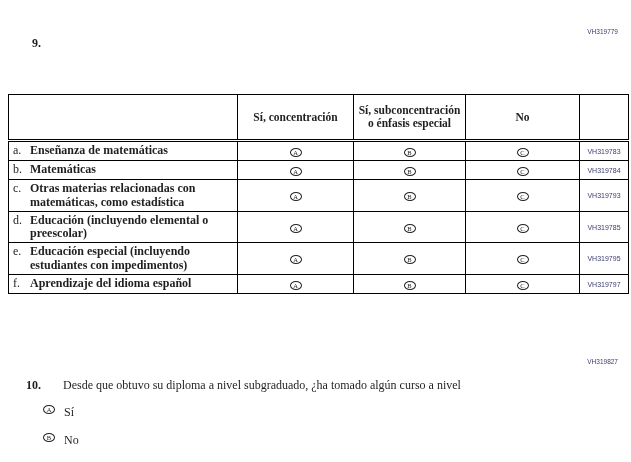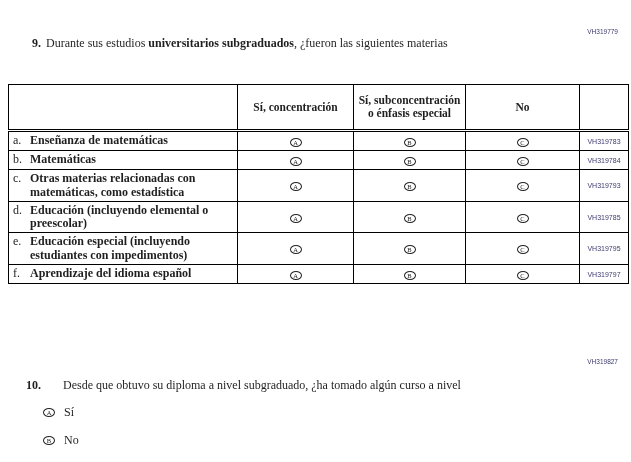--- a/index.html
+++ b/index.html
@@ -18,21 +18,21 @@
   .question { position:absolute; left:0; width:600px; }
   #q9 { top:36px; }
   #q10 { top:378px;padding-left:17px; }
   .q-num {
     position:absolute; left:0; top:0; width:41px; text-align:right;
     font-weight:bold; font-size:12px; line-height:14px;
   }
   .q-body { margin-left:46px; font-size:12px; line-height:14px; }
   .q-body .b { font-weight:bold; }
 
-  .tablewrap { position:absolute; left:8px; top:84px;border-radius:30px; }
+  .tablewrap { position:absolute; left:8px; top:94px;border-radius:30px; }
   table { border-collapse:collapse; table-layout:fixed; width:620px; border:1.5px solid #000; }
   th, td { border:1px solid #000; }
   thead th {
     border-bottom:3px double #000; font-weight:bold; font-size:11.5px;
     line-height:13px; text-align:center; vertical-align:middle; padding:2px;
     height:46px;
   }
   .c-label { width:229px; }
   .c-opt1 { width:116px; }
   .c-opt2 { width:112px; }
@@ -51,34 +51,33 @@
   tr.h18 td { height:18px; }
   tr.h17 td { height:17px; }
   tr.h31 td { height:31px; }
   tr.h32 td { height:32px; }
 
   .bubble {
     display:inline-block; width:12px; height:9px; border:1px solid #222;
     border-radius:50%; font-size:6.5px; line-height:8px; text-align:center;
     vertical-align:middle; cursor:pointer; background:#fff;
   }
-  .opt-row { display:flex; align-items:center; margin-left:26px; margin-top:13px; font-size:12px; }
+  .opt-row { display:flex; margin-left:26px; margin-top:13px; font-size:12px; }
   .opt-row .bubble { margin-right:9px; }
 </style>
 </head>
 <body>
 
 <div class="page">
 
   <span class="vh-code-top" id="q9-code">VH319779</span>
 
   <div class="question" id="q9">
     <span class="q-num">9.</span>
     <div class="q-body">
-      <div><span>Durante sus estudios </span><span class="b">universitarios subgraduados</span><span>, ¿fueron las siguientes materias</span></div>
     </div>
   </div>
 
   <div class="tablewrap">
     <table>
       <colgroup>
         <col class="c-label">
           <col class="c-opt1">
           <col class="c-opt2">
           <col class="c-opt3">

